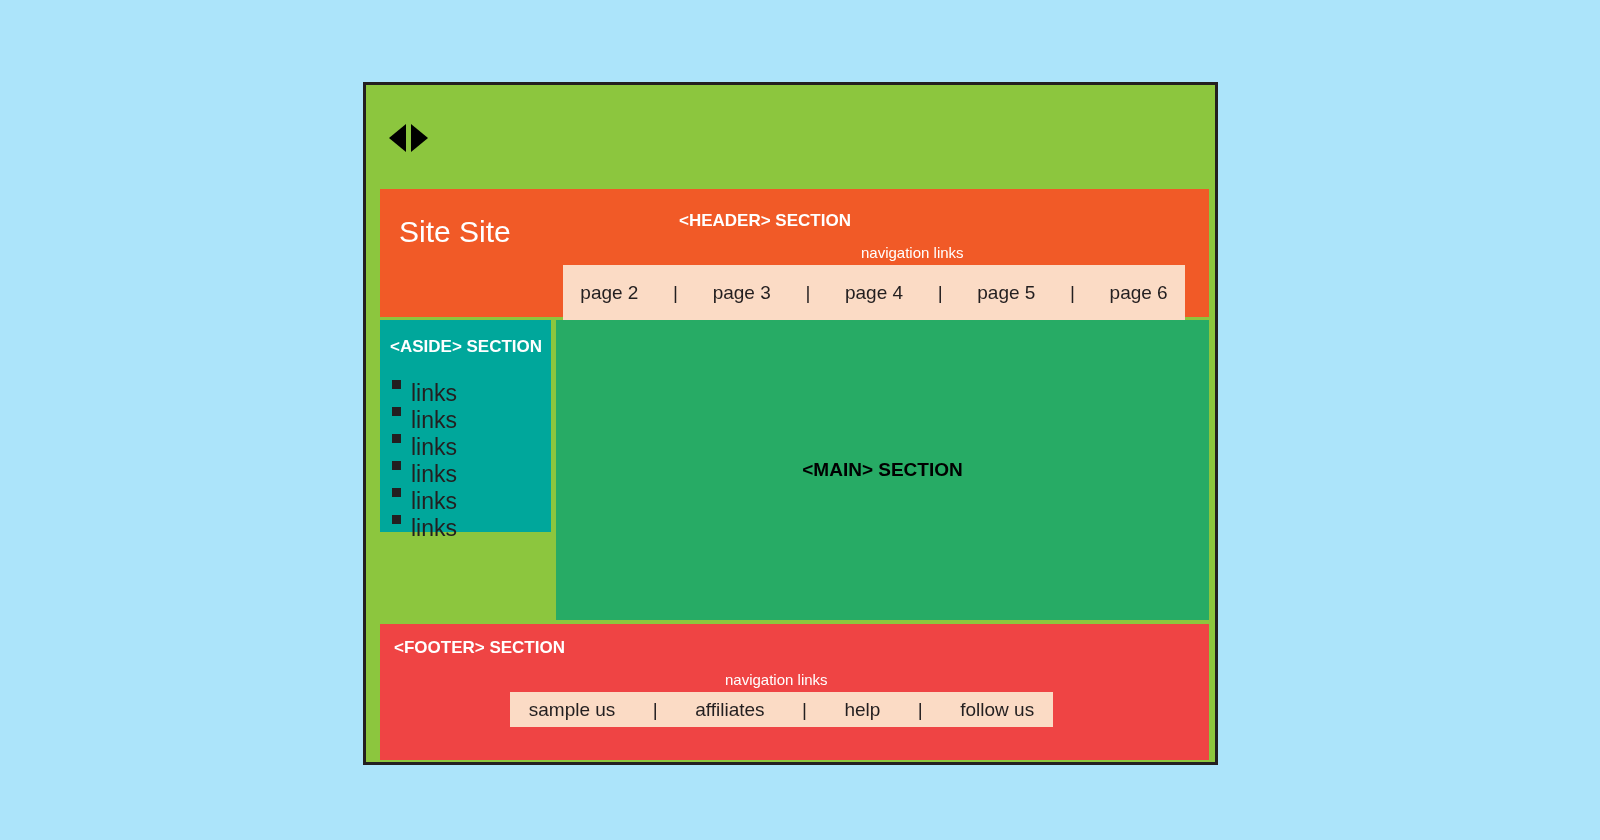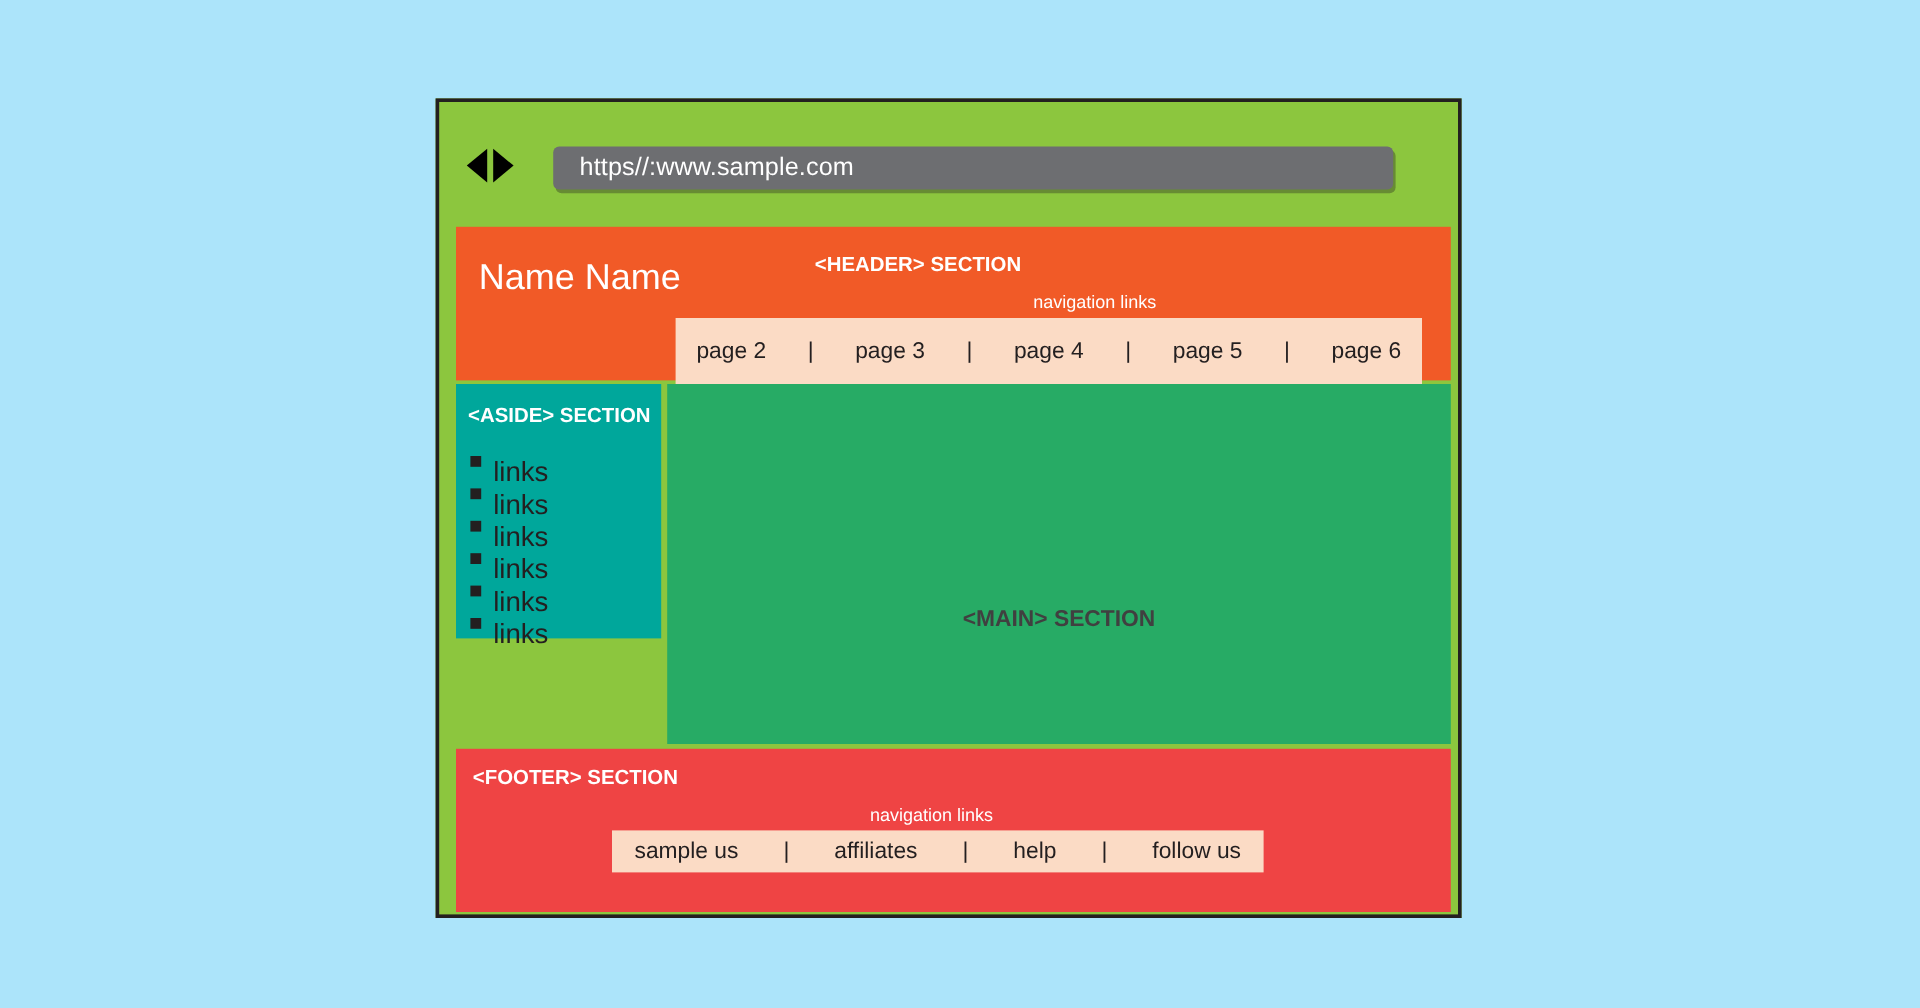--- a/index.html
+++ b/index.html
@@ -173,24 +173,23 @@
     width: 653px;
     height: 300px;
     background: #27ab65;
   }
   #main-label {
     position: absolute;
     left: 0;
     top: 139px;
     width: 100%;
     text-align: center;
-    color: #404040;
+    color: #000000;
     font-size: 19px;
     font-weight: bold;
-    margin-top: 47px;
   }
 
   
   #footer-section {
     position: absolute;
     left: 14px;
     top: 539px;
     width: 829px;
     height: 136px;
     background: #ef4444;
@@ -236,27 +235,24 @@
 </head>
 <body>
 
 <div id="browser-frame">
 
   <div id="browser-chrome">
     <div id="nav-arrows">
       <div class="tri back"></div>
       <div class="tri fwd"></div>
     </div>
-    <div id="url-bar">
-      <span id="url-text">https//:www.sample.com</span>
-    </div>
   </div>
 
   <div id="header-section">
-    <div id="site-name">Name Name</div>
+    <div id="site-name">Site Site</div>
     <div id="header-label">&lt;HEADER&gt; SECTION</div>
     <div id="header-navlinks-label">navigation links</div>
     <div id="header-nav">
       <span class="navitem">page 2</span>
       <span class="sep">|</span>
       <span class="navitem">page 3</span>
       <span class="sep">|</span>
       <span class="navitem">page 4</span>
       <span class="sep">|</span>
       <span class="navitem">page 5</span>

